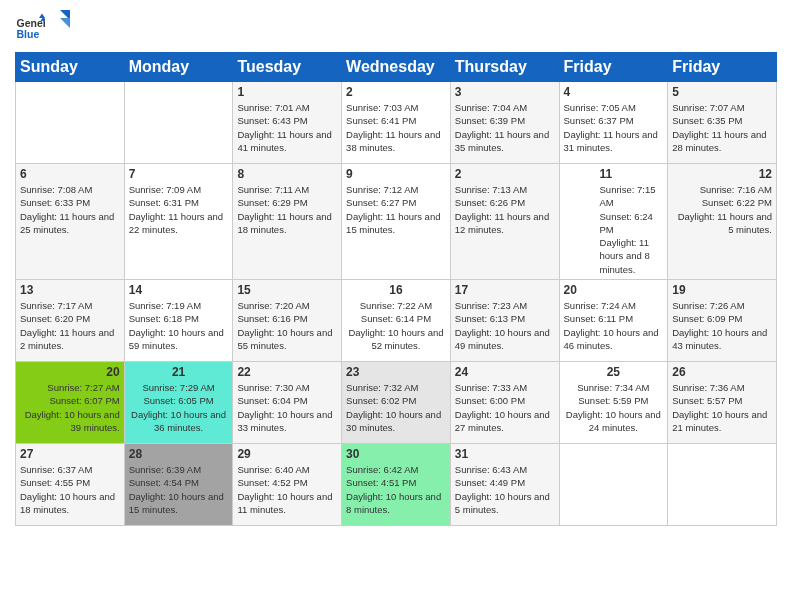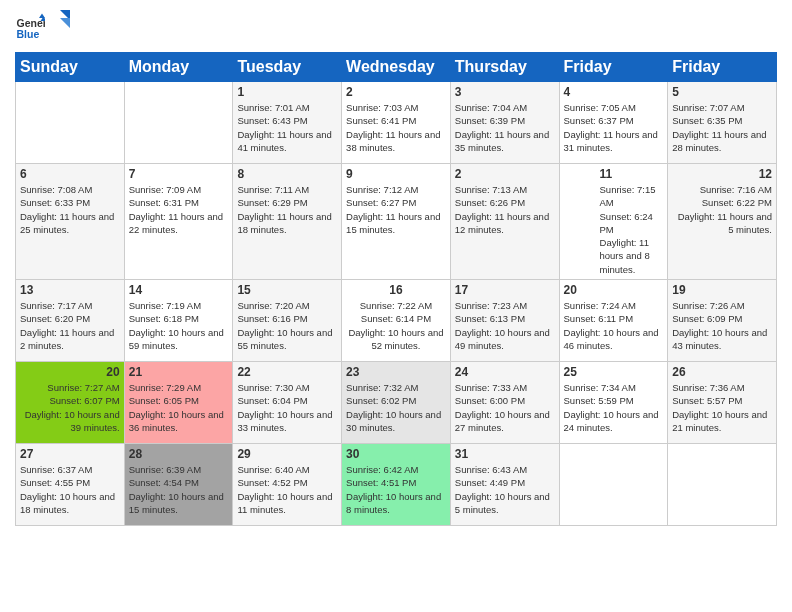--- a/index.html
+++ b/index.html
@@ -212,37 +212,37 @@
           <td style="background: rgb(245, 245, 245);">
             <span class="day-num">19</span>
             <div class="cell-text">Sunrise: 7:26 AM<br>Sunset: 6:09 PM<br>Daylight: 10 hours and 43 minutes.</div>
           </td>
         </tr>
         <tr>
           <td style="background: #84cc16; text-align: right;">
             <span class="day-num">20</span>
             <div class="cell-text">Sunrise: 7:27 AM<br>Sunset: 6:07 PM<br>Daylight: 10 hours and 39 minutes.</div>
           </td>
-          <td style="background: #fca5a5;">
+          <td style="background: #5eead4; text-align: center;">
             <span class="day-num">21</span>
             <div class="cell-text">Sunrise: 7:29 AM<br>Sunset: 6:05 PM<br>Daylight: 10 hours and 36 minutes.</div>
           </td>
           <td style="background: rgb(245, 245, 245);">
             <span class="day-num">22</span>
             <div class="cell-text">Sunrise: 7:30 AM<br>Sunset: 6:04 PM<br>Daylight: 10 hours and 33 minutes.</div>
           </td>
           <td style="background: #e5e5e5;">
             <span class="day-num">23</span>
             <div class="cell-text">Sunrise: 7:32 AM<br>Sunset: 6:02 PM<br>Daylight: 10 hours and 30 minutes.</div>
           </td>
           <td style="background: rgb(245, 245, 245); margin-top: 44px;">
             <span class="day-num">24</span>
             <div class="cell-text">Sunrise: 7:33 AM<br>Sunset: 6:00 PM<br>Daylight: 10 hours and 27 minutes.</div>
           </td>
-          <td style="background: rgb(255, 255, 255);">
+          <td style="background: rgb(255, 255, 255); text-align: center;">
             <span class="day-num">25</span>
             <div class="cell-text">Sunrise: 7:34 AM<br>Sunset: 5:59 PM<br>Daylight: 10 hours and 24 minutes.</div>
           </td>
           <td style="background: rgb(245, 245, 245);">
             <span class="day-num">26</span>
             <div class="cell-text">Sunrise: 7:36 AM<br>Sunset: 5:57 PM<br>Daylight: 10 hours and 21 minutes.</div>
           </td>
         </tr>
         <tr>
           <td style="background: rgb(245, 245, 245);">

